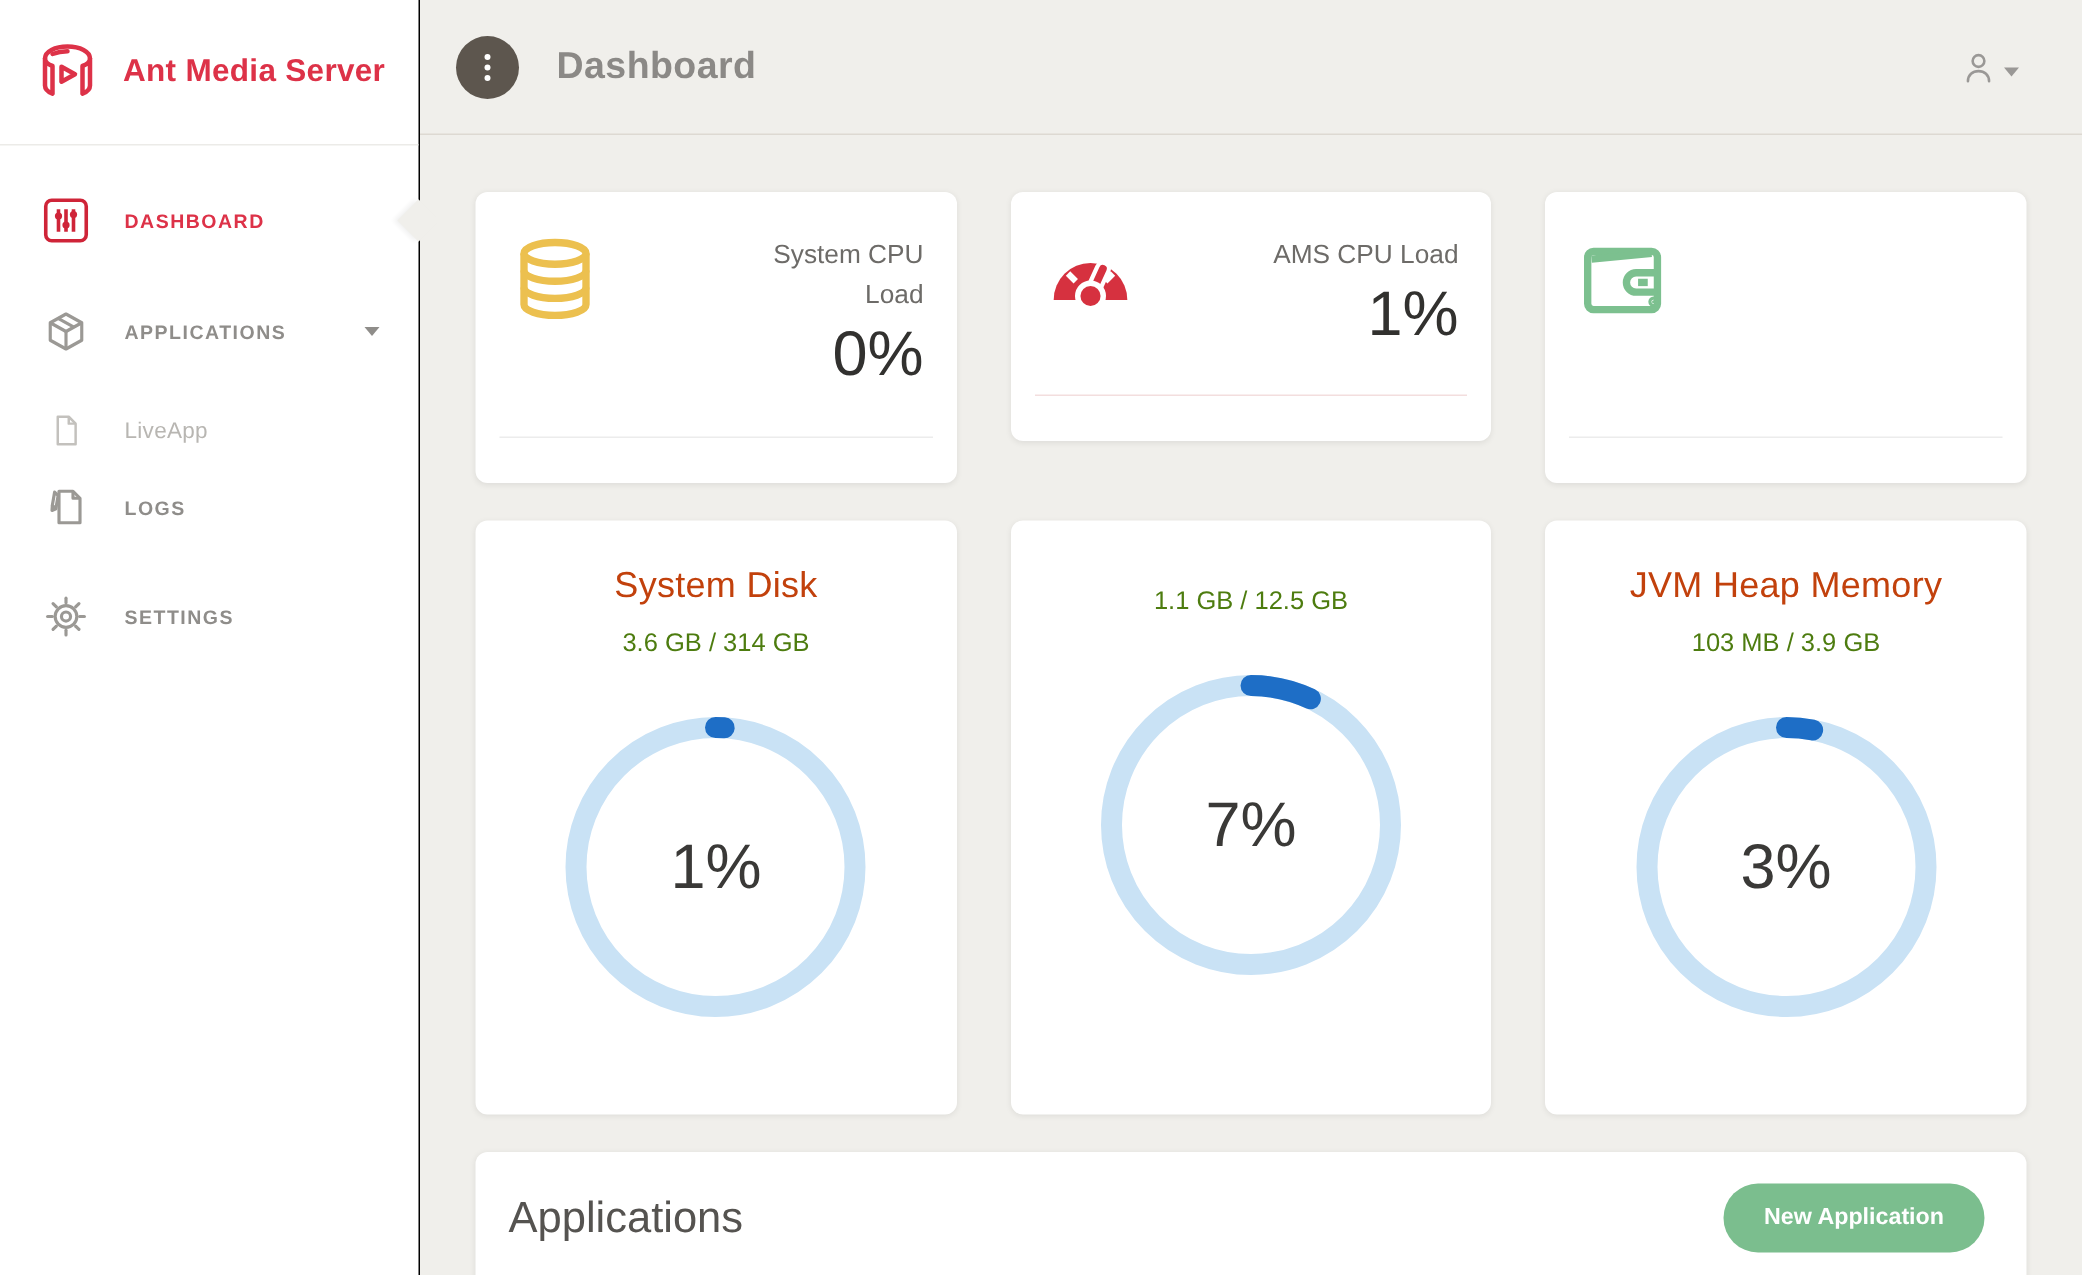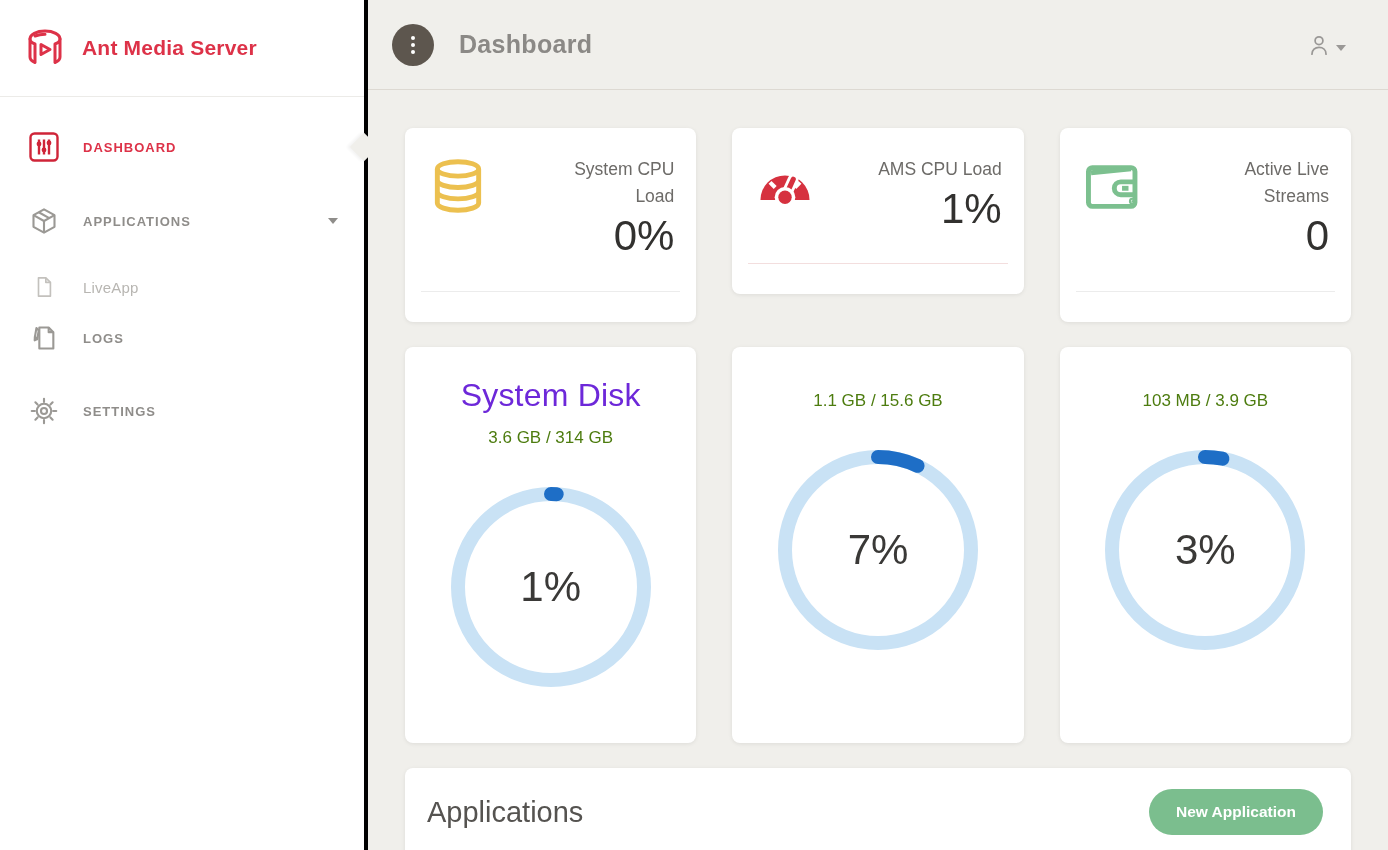--- a/index.html
+++ b/index.html
@@ -6,22 +6,22 @@
   html,body { width:1388px; height:850px; overflow:hidden; }
   body {
     font-family:"Liberation Sans", sans-serif;
     background:var(--main-bg,#f0efeb);
     color:#333;
   }
   .app { display:flex; width:1388px; height:850px; }
 
   
   .sidebar {
-    width:368px; flex-shrink:0; background:#fff;
-    border-right:4px solid #000000; position:relative; z-index:2;
+    width:280px; flex-shrink:0; background:#fff;
+    border-right:1px solid #000000; position:relative; z-index:2;
   }
   .logo-block {
     height:97px; display:flex; align-items:center; gap:14px;
     padding:0 22px; border-bottom:1px solid #ecebe8;
   }
   .brand-name { color:var(--brand-red,#dd3248); font-size:21px; font-weight:700; letter-spacing:.2px; }
 
   .nav { padding-top:27px; }
   .nav-item {
     position:relative; display:flex; align-items:center;
@@ -73,21 +73,21 @@
   }
   .stat-card { position:relative; height:194px; padding:28px 22px; display:flex; }
   .stat-card.short { height:166px;justify-content:space-between; }
   .stat-right { margin-left:auto; text-align:right; max-width:125px; }
   .stat-title { font-size:17.5px; line-height:1.55; color:#6d6b68; }
   .stat-value { font-size:42px; color:#32312f; font-weight:500; margin-top:2px; }
   .stat-divider { position:absolute; left:16px; right:16px; bottom:30px; height:1px; background:#ececec; }
   .stat-divider.redline { background:#f3dede; }
 
   .gauge-card { height:396px; text-align:center; padding-top:30px; }
-  .gauge-title { font-size:32px; color:#6d28d9; letter-spacing:.2px; }
+  .gauge-title { font-size:24px; color:#c2410c; letter-spacing:.2px; }
   .gauge-subtitle { font-size:17px; color:#4d7c0f; margin-top:14px; }
   .donut-wrap { position:relative; width:206px; height:206px; margin:36px auto 0; }
   .donut-track { stroke:var(--donut-track,#c9e2f5); }
   .donut-prog { stroke:var(--donut-progress,#1e6ec6); }
   .donut-label {
     position:absolute; inset:0; display:flex; align-items:center; justify-content:center;
     font-size:42px; color:#3a3937; font-weight:500;
   }
 
   .apps-panel {
@@ -261,55 +261,52 @@
         <div class="card stat-card">
           <span style="color:var(--stat-green,#7cc08f)">
             <svg class="ico" width="62" height="62" viewBox="0 0 24 24" fill="none" stroke="currentColor" stroke-width="1.9" stroke-linejoin="round">
               <rect x="2.5" y="4.5" width="18" height="15" rx="1.5"></rect>
               <path d="M3.5 6.5 L19 5"></path>
               <path d="M20.5 10 h-5.5 a2.5 2.5 0 0 0 0 5 h5.5"></path>
               <line x1="15.5" y1="12.5" x2="18" y2="12.5"></line>
               <circle cx="19.5" cy="17.5" r="0.4" fill="currentColor"></circle>
             </svg>
           </span>
-          <div class="stat-right">
-            <div class="stat-title">Active Live Streams</div>
-            <div class="stat-value">0</div>
-          </div>
           <div class="stat-divider"></div>
         </div>
 
       </section>
 
       <section class="grid3" style="margin-top:25px">
 
         <div class="card gauge-card">
           <div class="gauge-title">System Disk</div>
           <div class="gauge-subtitle">3.6 GB / 314 GB</div>
           <div class="donut-wrap">
             <svg width="206" height="206">
               <circle class="donut-track" cx="103" cy="103" r="93" fill="none" stroke-width="14"></circle>
               <circle class="donut-prog" cx="103" cy="103" r="93" fill="none" stroke-width="14" stroke-linecap="round" transform="rotate(-90 103 103)" stroke-dasharray="5.843362335677015 584.3362335677015"></circle>
             </svg>
             <div class="donut-label">1%</div>
           </div>
         </div>
 
         <div class="card gauge-card">
-          <div class="gauge-subtitle">1.1 GB / 15.6 GB</div>
+          <div class="gauge-subtitle">1.1 GB / 12.5 GB</div>
           <div class="donut-wrap">
             <svg width="206" height="206">
               <circle class="donut-track" cx="103" cy="103" r="93" fill="none" stroke-width="14"></circle>
               <circle class="donut-prog" cx="103" cy="103" r="93" fill="none" stroke-width="14" stroke-linecap="round" transform="rotate(-90 103 103)" stroke-dasharray="40.9035363497391 584.3362335677015"></circle>
             </svg>
             <div class="donut-label">7%</div>
           </div>
         </div>
 
         <div class="card gauge-card">
+          <div class="gauge-title">JVM Heap Memory</div>
           <div class="gauge-subtitle">103 MB / 3.9 GB</div>
           <div class="donut-wrap">
             <svg width="206" height="206">
               <circle class="donut-track" cx="103" cy="103" r="93" fill="none" stroke-width="14"></circle>
               <circle class="donut-prog" cx="103" cy="103" r="93" fill="none" stroke-width="14" stroke-linecap="round" transform="rotate(-90 103 103)" stroke-dasharray="17.530087007031042 584.3362335677015"></circle>
             </svg>
             <div class="donut-label">3%</div>
           </div>
         </div>
 

